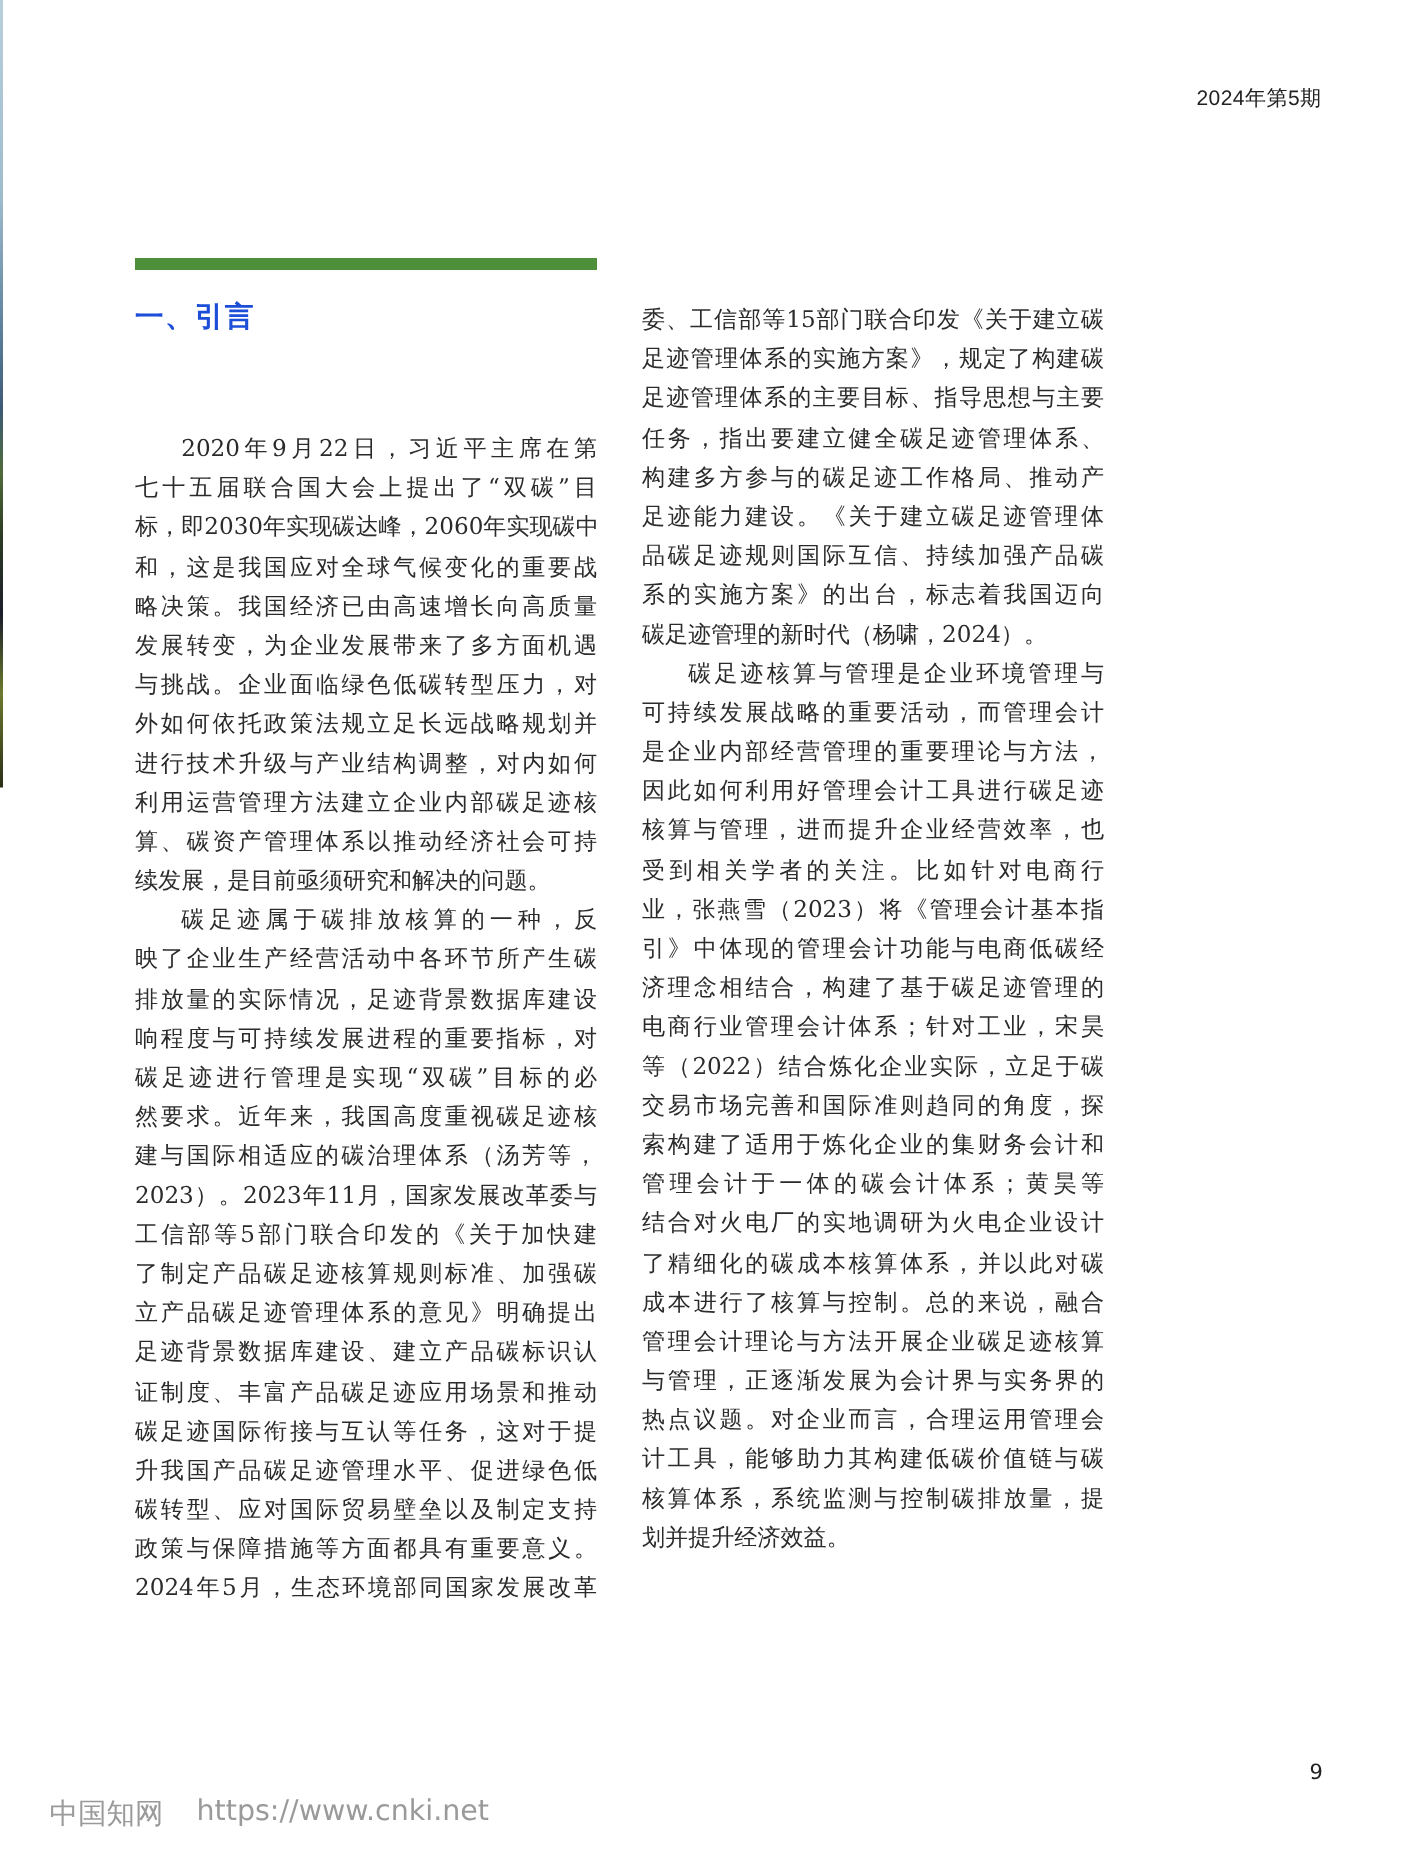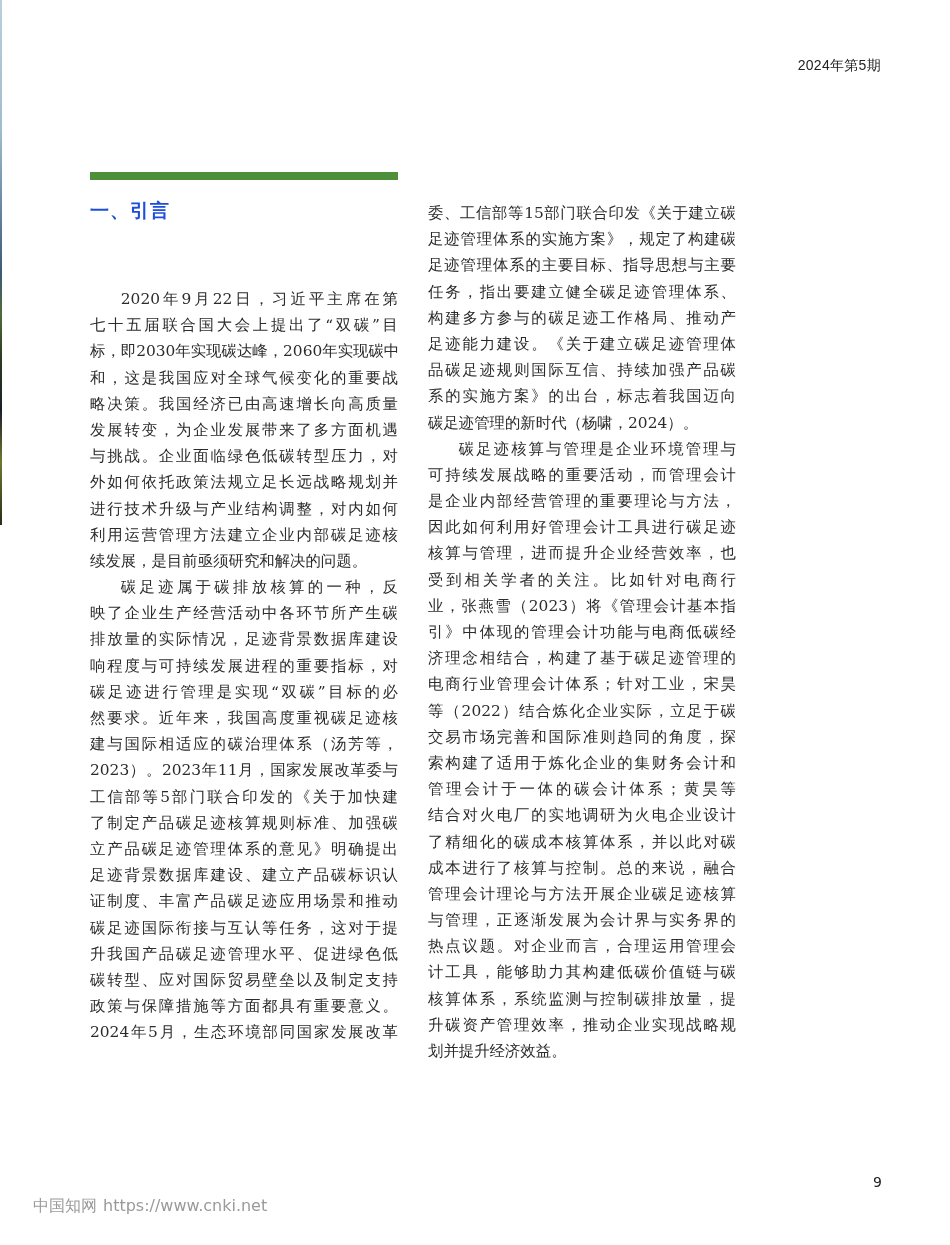--- a/index.html
+++ b/index.html
@@ -79,24 +79,24 @@
       top: 1174px;
       font-family: "DejaVu Sans", "Liberation Sans", sans-serif;
       font-size: 14px;
       color: #222;
     }
     .watermark {
       position: absolute;
       left: 33px;
       top: 1196px;
       font-family: "DejaVu Sans", "Liberation Sans", sans-serif;
-      font-size: 16px;
+      font-size: 19px;
       color: #9a9a9a;
       display: flex;
-      gap: 6px;
+      gap: 22px;
     }
   </style>
 </head>
 <body>
 
 <div class="edge-strip"></div>
 
 <div class="issue-label">2024年第5期</div>
 
 <div class="green-bar" id="greenbar" style="background: rgb(78, 143, 57);"></div>
@@ -107,20 +107,21 @@
   <span class="line" style="padding-left:2em">2020年9月22日，习近平主席在第</span>
   <span class="line">七十五届联合国大会上提出了“双碳”目</span>
   <span class="line">标，即2030年实现碳达峰，2060年实现碳中</span>
   <span class="line">和，这是我国应对全球气候变化的重要战</span>
   <span class="line">略决策。我国经济已由高速增长向高质量</span>
   <span class="line">发展转变，为企业发展带来了多方面机遇</span>
   <span class="line">与挑战。企业面临绿色低碳转型压力，对</span>
   <span class="line">外如何依托政策法规立足长远战略规划并</span>
   <span class="line">进行技术升级与产业结构调整，对内如何</span>
   <span class="line">利用运营管理方法建立企业内部碳足迹核</span>
+  <span class="line">算、碳资产管理体系以推动经济社会可持</span>
   <span class="line last">续发展，是目前亟须研究和解决的问题。</span>
   <span class="line" style="padding-left:2em">碳足迹属于碳排放核算的一种，反</span>
   <span class="line">映了企业生产经营活动中各环节所产生碳</span>
   <span class="line">排放量的实际情况，足迹背景数据库建设</span>
   <span class="line">响程度与可持续发展进程的重要指标，对</span>
   <span class="line">碳足迹进行管理是实现“双碳”目标的必</span>
   <span class="line">然要求。近年来，我国高度重视碳足迹核</span>
   <span class="line">建与国际相适应的碳治理体系（汤芳等，</span>
   <span class="line">2023）。2023年11月，国家发展改革委与</span>
   <span class="line">工信部等5部门联合印发的《关于加快建</span>
@@ -160,21 +161,20 @@
   <span class="line">索构建了适用于炼化企业的集财务会计和</span>
   <span class="line">管理会计于一体的碳会计体系；黄昊等</span>
   <span class="line">结合对火电厂的实地调研为火电企业设计</span>
   <span class="line">了精细化的碳成本核算体系，并以此对碳</span>
   <span class="line">成本进行了核算与控制。总的来说，融合</span>
   <span class="line">管理会计理论与方法开展企业碳足迹核算</span>
   <span class="line">与管理，正逐渐发展为会计界与实务界的</span>
   <span class="line">热点议题。对企业而言，合理运用管理会</span>
   <span class="line">计工具，能够助力其构建低碳价值链与碳</span>
   <span class="line">核算体系，系统监测与控制碳排放量，提</span>
-  <span class="line">升碳资产管理效率，推动企业实现战略规</span>
   <span class="line last">划并提升经济效益。</span>
 </div>
 
 <div class="page-number">9</div>
 
 <div class="watermark">
   <span>中国知网</span>
   <span>https://www.cnki.net</span>
 </div>
 

